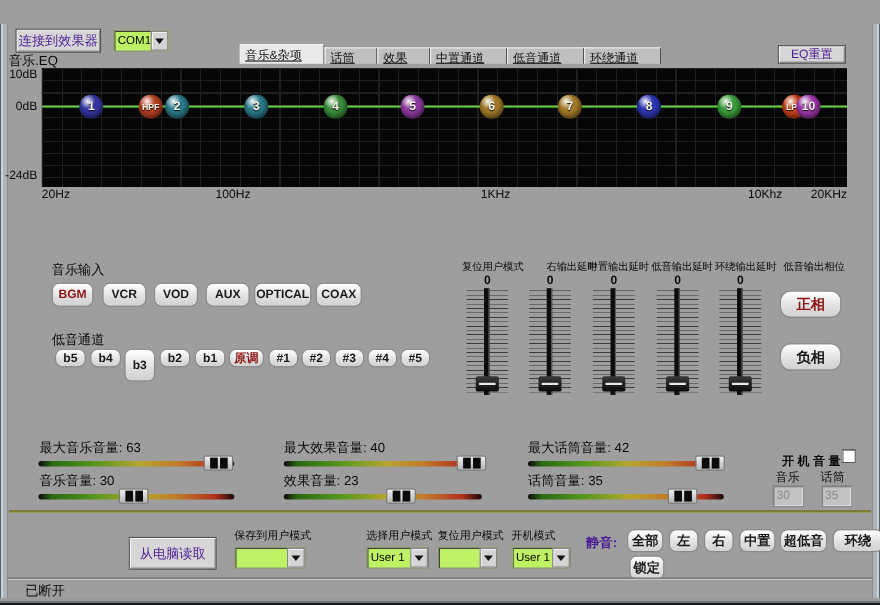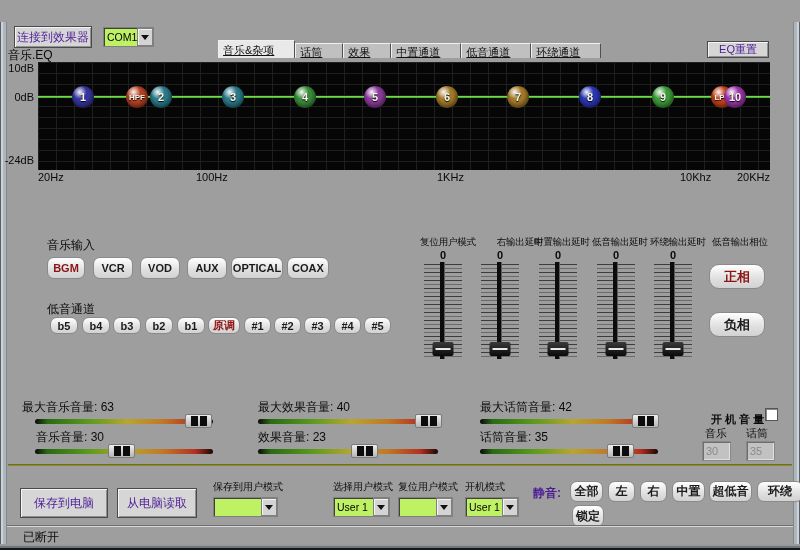--- a/index.html
+++ b/index.html
@@ -169,21 +169,21 @@
   <div class="rbtn on" style="left:47px;  top:257px; width:38px; height:22px; font-size:11px">BGM</div>
   <div class="rbtn" style="left:93px;  top:257px; width:40px; height:22px; font-size:11px">VCR</div>
   <div class="rbtn" style="left:140px; top:257px; width:40px; height:22px; font-size:11px">VOD</div>
   <div class="rbtn" style="left:187px; top:257px; width:40px; height:22px; font-size:11px">AUX</div>
   <div class="rbtn" style="left:231px; top:257px; width:52px; height:22px; font-size:11px">OPTICAL</div>
   <div class="rbtn" style="left:287px; top:257px; width:42px; height:22px; font-size:11px">COAX</div>
 
   <div class="group-label" style="left:47px; top:301px">低音通道</div>
   <div class="rbtn" style="left:50px;  top:317px; width:28px; height:17px; font-size:11px">b5</div>
   <div class="rbtn" style="left:82px;  top:317px; width:28px; height:17px; font-size:11px">b4</div>
-  <div class="rbtn" style="left:113px; top:317px; width:28px; height:17px; font-size:11px">b3</div>
+  <div class="rbtn" style="left:113px; top:317px; width:28px; height:30px; font-size:11px">b3</div>
   <div class="rbtn" style="left:145px; top:317px; width:28px; height:17px; font-size:11px">b2</div>
   <div class="rbtn" style="left:177px; top:317px; width:28px; height:17px; font-size:11px">b1</div>
   <div class="rbtn on" style="left:208px; top:317px; width:32px; height:17px; font-size:11px">原调</div>
   <div class="rbtn" style="left:244px; top:317px; width:27px; height:17px; font-size:11px">#1</div>
   <div class="rbtn" style="left:274px; top:317px; width:27px; height:17px; font-size:11px">#2</div>
   <div class="rbtn" style="left:304px; top:317px; width:27px; height:17px; font-size:11px">#3</div>
   <div class="rbtn" style="left:334px; top:317px; width:27px; height:17px; font-size:11px">#4</div>
   <div class="rbtn" style="left:364px; top:317px; width:27px; height:17px; font-size:11px">#5</div>
 
   <div class="vlabel" style="left:417px">复位用户模式</div>
@@ -221,21 +221,21 @@
     </div>
   <div class="vslider" style="left:653px">
       <div class="vticks"></div>
       <div class="vtrack"></div>
       <div class="vhandle"></div>
     </div>
 
   <div class="rbtn on" style="left:709px; top:264px; width:56px; height:25px; font-size:13px; border-radius:10px">正相</div>
   <div class="rbtn" style="left:709px; top:312px; width:56px; height:25px; font-size:13px; border-radius:10px">负相</div>
 
-  <div class="hlabel" style="left:22px; top:399px"><span>最大音乐音量:</span> <span>63</span></div>
+  <div class="hlabel" style="left:36px; top:399px"><span>最大音乐音量:</span> <span>63</span></div>
   <div class="hslider" style="left:35px; top:414px; width:178px">
       <div class="htrack"></div>
       <div class="hhandle" style="left:163px">
         <i></i>
         <i></i>
       </div>
     </div>
   <div class="hlabel" style="left:36px; top:429px"><span>音乐音量:</span> <span>30</span></div>
   <div class="hslider" style="left:35px; top:444px; width:178px">
       <div class="htrack"></div>
@@ -281,21 +281,20 @@
 
   <div class="hlabel" style="left:711px; top:412px; font-weight:bold; font-size:11px">开 机 音 量</div>
   <div class="checkbox" style="left:765px; top:408px"></div>
   <div class="hlabel" style="left:705px; top:426px; font-size:11px">音乐</div>
   <div class="hlabel" style="left:746px; top:426px; font-size:11px">话筒</div>
   <div class="dis-box" style="left:702px; top:441px">30</div>
   <div class="dis-box" style="left:746px; top:441px">35</div>
 
   <div class="groove"></div>
 
-  <div class="btn3d save-btn">保存到电脑</div>
   <div class="btn3d read-btn">从电脑读取</div>
 
   <div class="dd-label" style="left:213px">保存到用户模式</div>
   <div class="combo" style="left:213px; top:497px; width:65px; height:20px">
       <div class="val"></div>
       <div class="arrowbtn"></div>
     </div>
   <div class="dd-label" style="left:333px">选择用户模式</div>
   <div class="combo" style="left:333px; top:497px; width:57px; height:20px">
       <div class="val">User 1</div>

